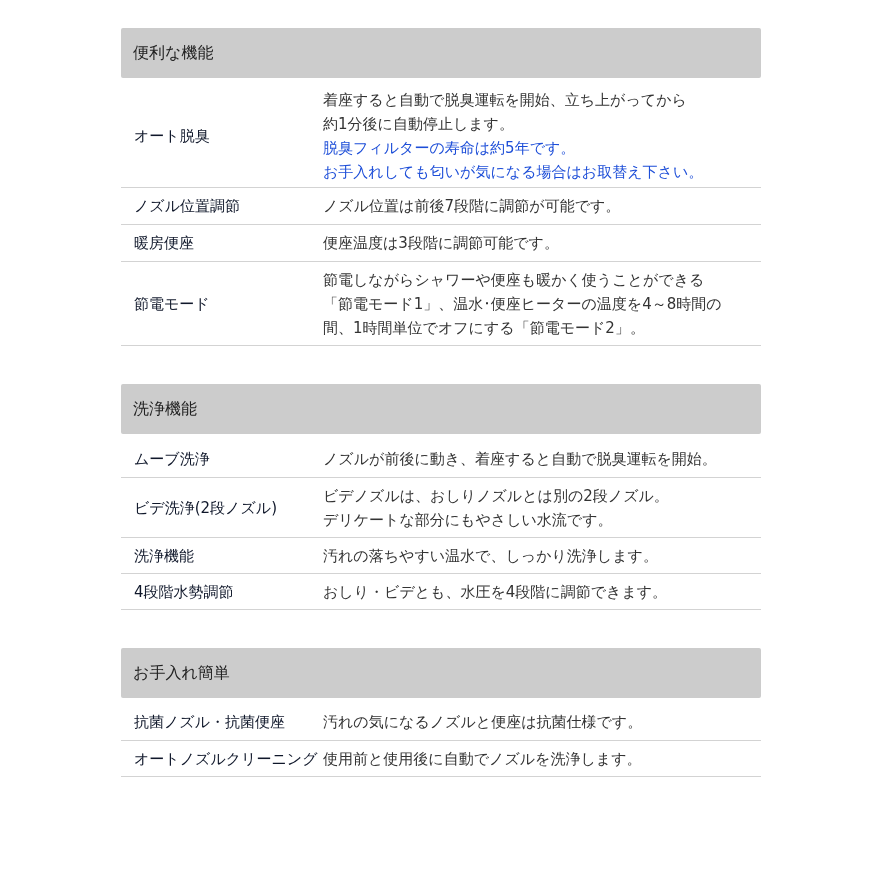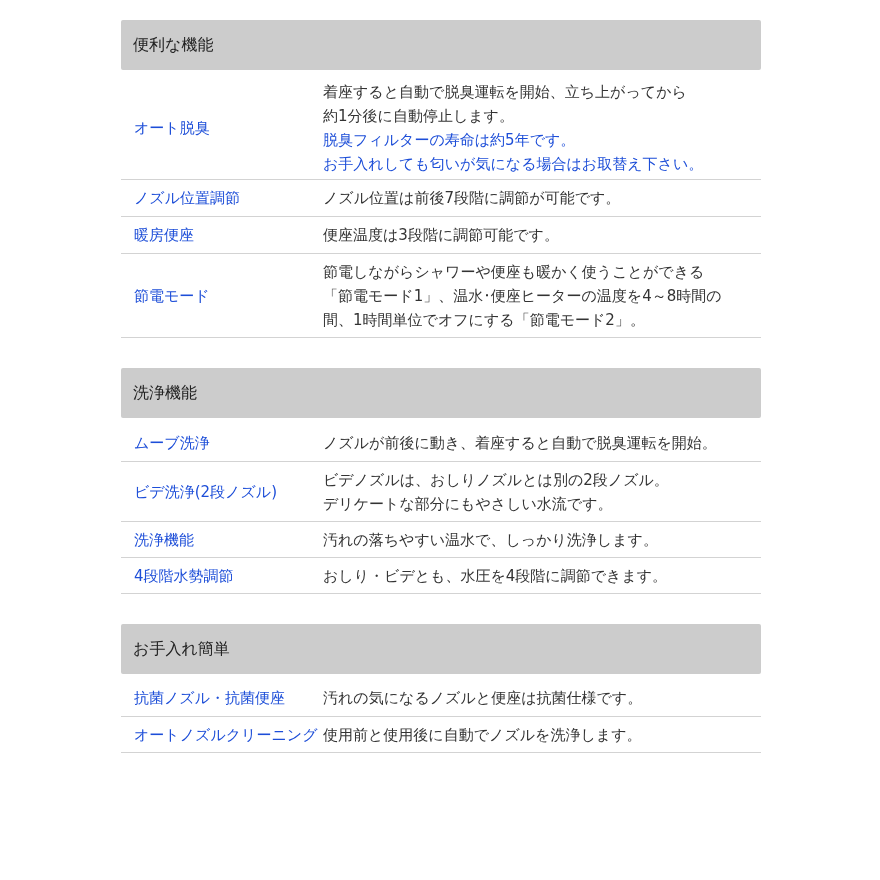--- a/index.html
+++ b/index.html
@@ -27,38 +27,39 @@
     .section-header {
       background: #cccccc;
       height: 50px;
       border-radius: 2px;
       display: flex;
       align-items: center;
       padding-left: 12px;
       font-size: 16px;
       color: #222222;
       box-sizing: border-box;
+      margin-top: 8px;
     }
     .rows {
       margin-top: 6px;
     }
     .row {
       display: flex;
       align-items: center;
       border-bottom: 1px solid #d3d3d3;
       box-sizing: border-box;
     }
     .row .label {
       width: 202px;
       flex: 0 0 202px;
       padding-left: 13px;
       box-sizing: border-box;
       font-size: 15px;
       line-height: 20px;
-      color: #1d4ed8;
+      color: #0f172a;
       white-space: nowrap;
     }
     .row .desc {
       flex: 1;
       font-size: 15px;
       line-height: 24px;
       color: #333333;
       padding: 0;
       white-space: nowrap;
     }

